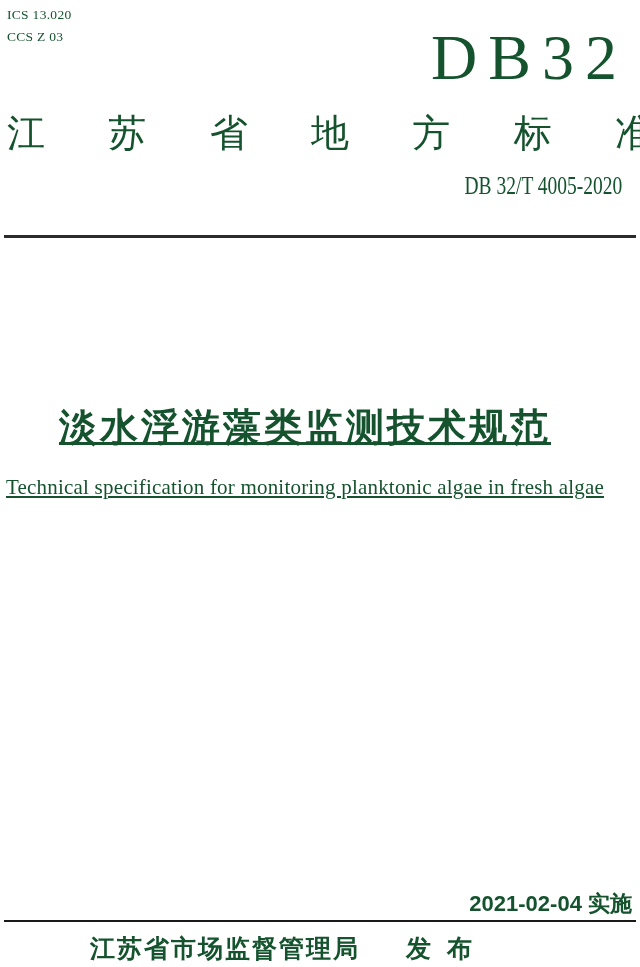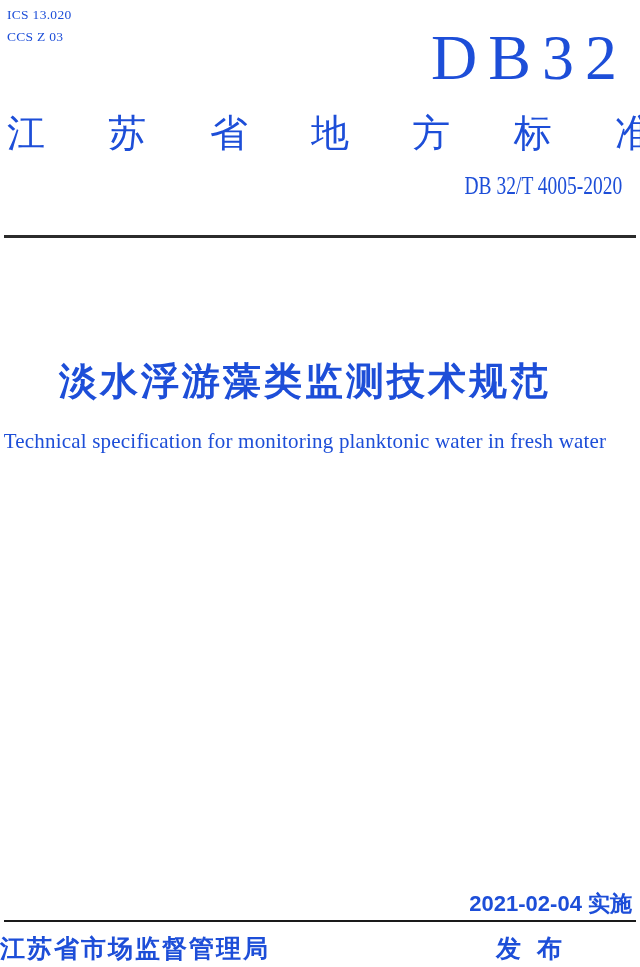--- a/index.html
+++ b/index.html
@@ -3,21 +3,21 @@
 <meta charset="utf-8">
 <style>
   html, body { margin: 0; padding: 0; background: #888; }
   .page {
     position: relative;
     width: 640px;
     height: 967px;
     margin: 0 auto;
     background: #ffffff;
     overflow: hidden;
-    color: #1d4ed8;
+    color: #14532d;
   }
   .serif { font-family: "Liberation Serif", "DejaVu Serif", serif; }
   .sans  { font-family: "Liberation Sans", "DejaVu Sans", sans-serif; }
 
   .ics-block {
     position: absolute;
     top: 4px;
     left: 7px;
     font-size: 13.5px;
     line-height: 22px;
@@ -62,24 +62,25 @@
   .rule {
     position: absolute;
     left: 4px;
     right: 4px;
   }
   .rule-top    { top: 235px; height: 3px; background: #2b2b2b; }
   .rule-bottom { top: 920px; height: 2px; background: #1a1a1a; }
 
   .title-block {
     position: absolute;
-    top: 362px;
+    top: 408px;
     left: 0;
     width: 610px;
     text-align: center;
+    text-decoration: underline;
   }
   .title-zh {
     font-size: 38px;
     font-weight: 700;
     letter-spacing: 3px;
     line-height: 1.05;
   }
   .title-en {
     margin-top: 27px;
     font-size: 21px;
@@ -97,21 +98,21 @@
   }
   .date-left  { left: 5px; }
   .date-right { right: 8px; }
 
   .publisher-row {
     position: absolute;
     top: 936px;
     left: 0;
     width: 564px;
     display: flex;
-    justify-content: space-between;
+    justify-content: center;
     align-items: baseline;
     gap: 46px;
     font-size: 25px;
     font-weight: 700;
     letter-spacing: 2px;
     line-height: 1;
     white-space: nowrap;
   }
   .publish-label { word-spacing: 5px; }
 </style>
@@ -136,21 +137,21 @@
     <span>标</span>
     <span>准</span>
   </div>
 
   <div class="std-number serif">DB 32/T 4005-2020</div>
 
   <div class="rule rule-top"></div>
 
   <div class="title-block">
     <div class="title-zh sans">淡水浮游藻类监测技术规范</div>
-    <div class="title-en serif">Technical specification for monitoring planktonic water in fresh water</div>
+    <div class="title-en serif">Technical specification for monitoring planktonic algae in fresh algae</div>
   </div>
 
   <div class="date-right sans">2021-02-04 实施</div>
 
   <div class="rule rule-bottom"></div>
 
   <div class="publisher-row sans">
     <span>江苏省市场监督管理局</span>
     <span class="publish-label">发 布</span>
   </div>

